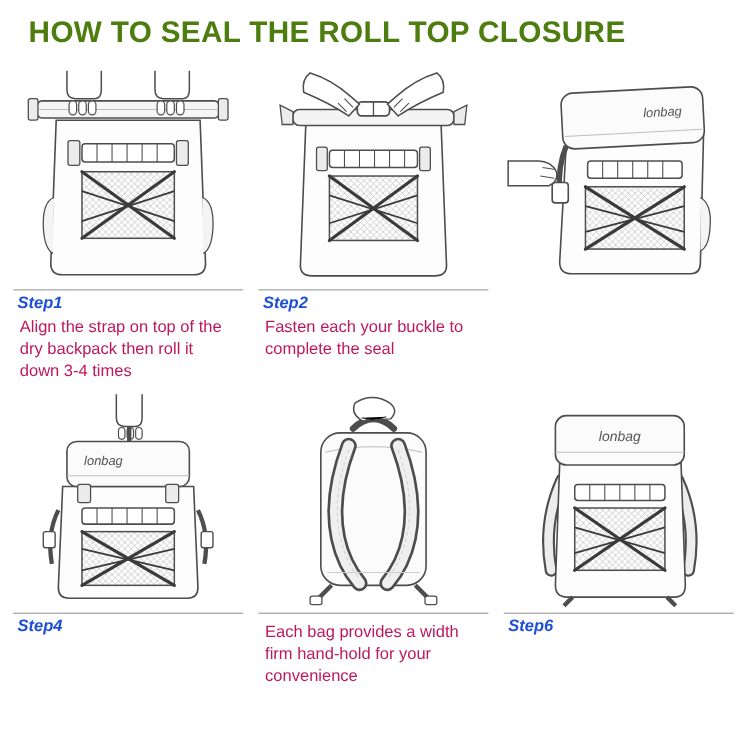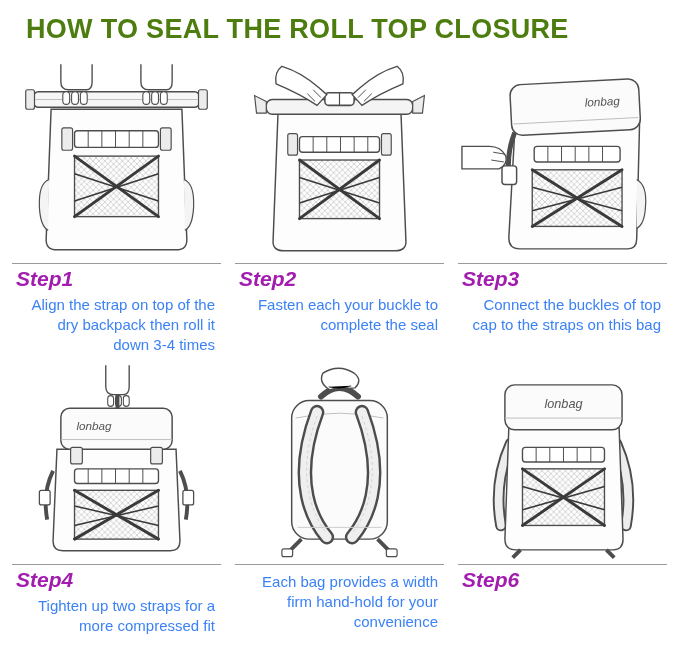--- a/index.html
+++ b/index.html
@@ -4,22 +4,22 @@
 <style>
   html,body{margin:0;padding:0;background:#fff;}
   body{width:679px;height:665px;font-family:"Liberation Sans",sans-serif;color:#141414;overflow:hidden;}
   .page{padding:10px 8px 0 8px;}
   .title{font-size:27px;font-weight:800;letter-spacing:.3px;margin:4px 18px 16px 18px;color:#4d7c0f;}
   .grid{display:grid;grid-template-columns:repeat(3,1fr);column-gap:14px;row-gap:8px;padding:0 4px;}
   .cell{display:flex;flex-direction:column;}
   .illu{height:198px;display:flex;align-items:flex-end;justify-content:center;}
   .illu svg{display:block;}
   .meta{border-top:1px solid #9a9a9a;margin-top:4px;padding-top:3px;}
-  .step-label{font-style:italic;font-weight:bold;font-size:21px;color:#a21caf;padding-left:4px;}
-  .desc{text-align:right;font-size:15px;line-height:1.32;color:#3b82f6;margin-top:4px;padding:0 6px;}
+  .step-label{font-style:italic;font-weight:bold;font-size:15px;color:#1d4ed8;padding-left:4px;}
+  .desc{text-align:left;font-size:15px;line-height:1.32;color:#be185d;margin-top:4px;padding:0 6px;}
   text.logo{font-family:"Liberation Sans",sans-serif;font-style:italic;fill:#555;}
 </style>
 </head>
 <body>
 
 <div class="page">
   <div class="title">HOW TO SEAL THE ROLL TOP CLOSURE</div>
 
   <div class="grid">
 
@@ -113,24 +113,20 @@
           <path d="M2 84 L30 84 Q42 84 47 94 Q49 103 40 107 L2 107 Z" fill="#fff" stroke="#4d4d4d" stroke-width="1.4"></path>
           <path d="M34 90 L46 92 M32 98 L45 100" stroke="#4d4d4d" stroke-width="1"></path>
           <rect x="76" y="84" width="88" height="16" rx="3" fill="#fff" stroke="#4d4d4d" stroke-width="1.4"></rect>
           <path d="M90 84 V100 M104 84 V100 M118 84 V100 M132 84 V100 M146 84 V100" stroke="#4d4d4d" stroke-width="1"></path>
           <rect x="74" y="108" width="92" height="58" fill="url(#meshC)" stroke="#4d4d4d" stroke-width="1.4"></rect>
           <path d="M74 108 L166 166 M166 108 L74 166" stroke="#3a3a3a" stroke-width="3" stroke-linecap="round" fill="none"></path>
           <path d="M74 126 L166 150 M166 126 L74 150" stroke="#3a3a3a" stroke-width="1.6" fill="none"></path>
           <path d="M181 118 Q192 124 190 146 Q189 164 181 168" fill="#f4f4f4" stroke="#4d4d4d" stroke-width="1.2"></path>
         </svg>
       </div>
-      <div class="meta">
-        <div class="step-label">Step3</div>
-        <div class="desc">Connect the buckles of top cap to the straps on this bag</div>
-      </div>
     </div>
 
     <div class="cell">
       <div class="illu">
         <svg width="205" height="196" viewBox="0 0 210 198">
           <defs>
               <pattern id="meshD" width="6" height="6" patternUnits="userSpaceOnUse">
                 <path d="M0 6 L6 0 M0 0 L6 6" stroke="#c3c3c3" stroke-width="0.7" fill="none"></path>
               </pattern>
             </defs>
@@ -151,21 +147,20 @@
           <path d="M62 128 L148 178 M148 128 L62 178" stroke="#3a3a3a" stroke-width="3" stroke-linecap="round" fill="none"></path>
           <path d="M62 144 L148 164 M148 144 L62 164" stroke="#3a3a3a" stroke-width="1.6" fill="none"></path>
           <path d="M40 108 Q29 130 34 158" stroke="#4d4d4d" stroke-width="4" fill="none"></path>
           <rect x="26" y="128" width="11" height="15" rx="2" fill="#fff" stroke="#4d4d4d" stroke-width="1.3"></rect>
           <path d="M170 108 Q181 130 176 158" stroke="#4d4d4d" stroke-width="4" fill="none"></path>
           <rect x="173" y="128" width="11" height="15" rx="2" fill="#fff" stroke="#4d4d4d" stroke-width="1.3"></rect>
         </svg>
       </div>
       <div class="meta">
         <div class="step-label">Step4</div>
-        <div class="desc">Tighten up two straps for a more compressed fit</div>
       </div>
     </div>
 
     <div class="cell">
       <div class="illu">
         <svg width="205" height="196" viewBox="0 0 210 198">
           <path d="M86 32 Q105 14 124 32" stroke="#4d4d4d" stroke-width="6" fill="none" stroke-linecap="round"></path>
           <path d="M88 8 Q104 -2 120 8 Q129 15 121 23 L95 25 Q83 18 88 8 Z" fill="#fff" stroke="#4d4d4d" stroke-width="1.4"></path>
           <path d="M94 22 Q105 27 117 21" stroke="#4d4d4d" stroke-width="1"></path>
           <rect x="56" y="36" width="98" height="142" rx="18" fill="#fbfbfb" stroke="#4d4d4d" stroke-width="1.5"></rect>

